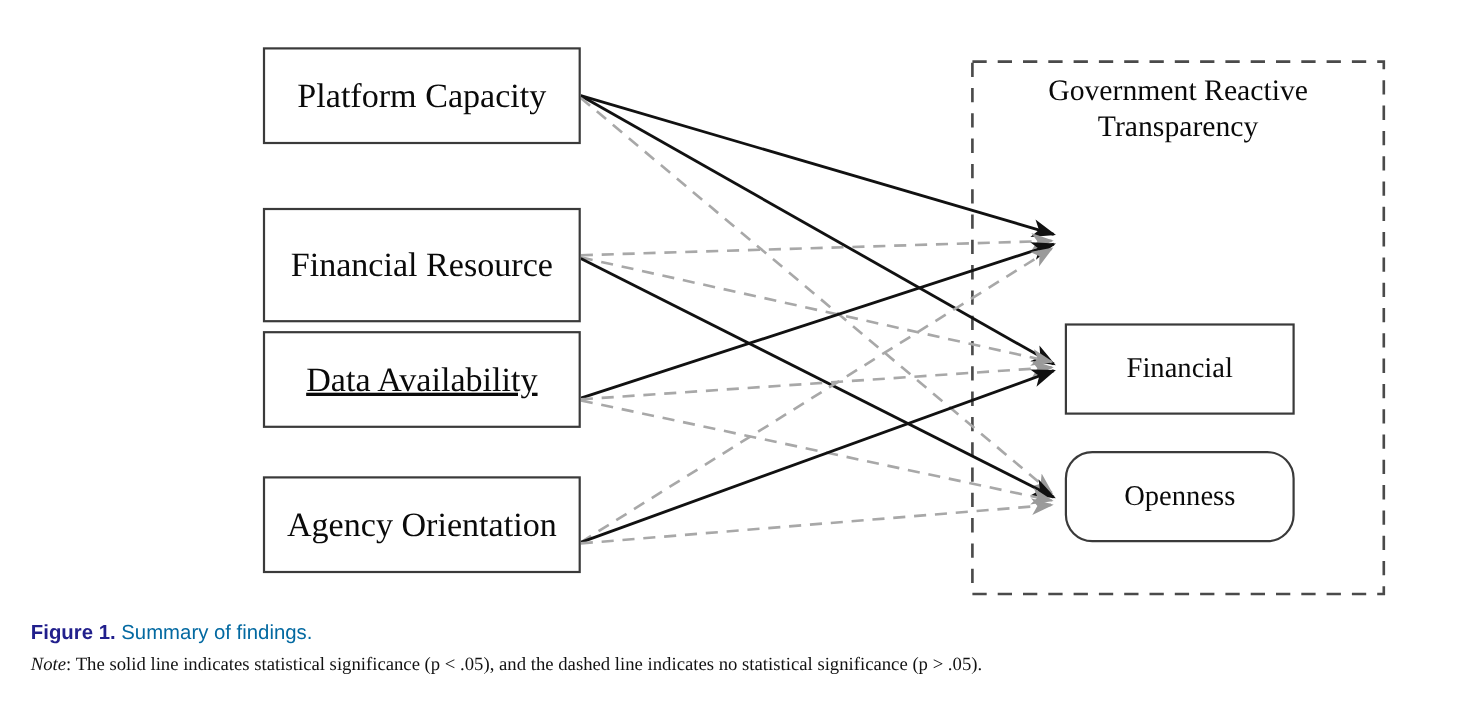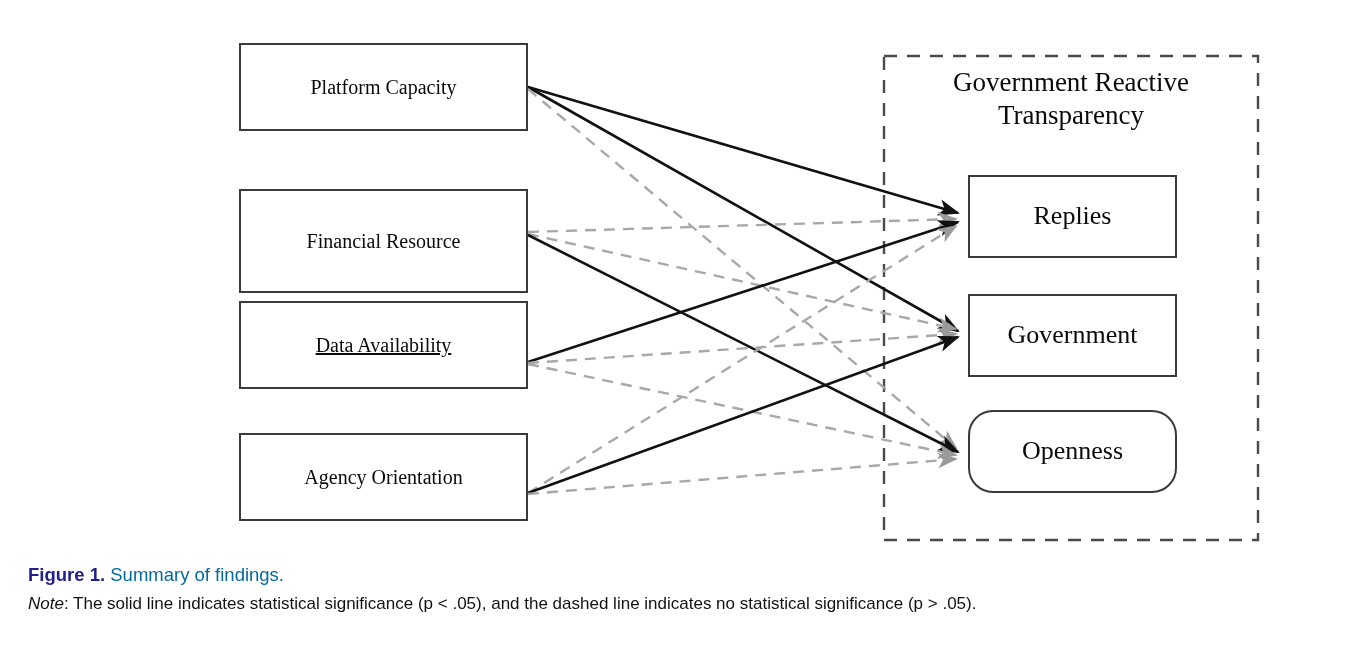--- a/index.html
+++ b/index.html
@@ -34,21 +34,21 @@
     background: #ffffff;
     display: flex;
     align-items: center;
     justify-content: center;
     font-family: "Liberation Serif", serif;
     color: #0a0a0a;
     text-align: center;
     line-height: 1.1;
   }
   .antecedent-box {
-    font-size: 20px;
+    font-size: 31px;
   }
   .outcome-box {
     font-size: 26px;
   }
   .group-title {
     position: absolute;
     font-family: "Liberation Serif", serif;
     font-size: 27px;
     color: #0a0a0a;
     text-align: center;
@@ -73,20 +73,21 @@
     margin-top: 12px;
   }
   .caption-title {
     color: #0369a1;
   }
   .caption-line-2 {
     font-size: 17px;
     line-height: 1.5;
     white-space: nowrap;
     margin-top: 1px;
+    font-family: Liberation Serif, serif;
   }
   .note-label {
     font-style: italic;
   }
 </style>
 </head>
 <body>
 
 <div id="figure-root">
 
@@ -133,26 +134,23 @@
 
   <div class="node-box antecedent-box" style="left:239px; top:433px; width:289px; height:88px;">
     <span>Agency Orientation</span>
   </div>
 
   <div class="group-title" style="left:914px; top:66px; width:314px;">
     <div>Government Reactive</div>
     <div>Transparency</div>
   </div>
 
-  <div class="node-box outcome-box" style="left:968px; top:175px; width:209px; height:83px;">
-    <span>Replies</span>
-  </div>
 
   <div class="node-box outcome-box" style="left:968px; top:294px; width:209px; height:83px;">
-    <span>Government</span>
+    <span>Financial</span>
   </div>
 
   <div class="node-box outcome-box" style="left:968px; top:410px; width:209px; height:83px;border-radius:25px;">
     <span>Openness</span>
   </div>
 
   <div id="caption-block">
     <div class="caption-line-1">
       <span class="caption-label">Figure 1.</span>
       <span class="caption-title">Summary of findings.</span>

